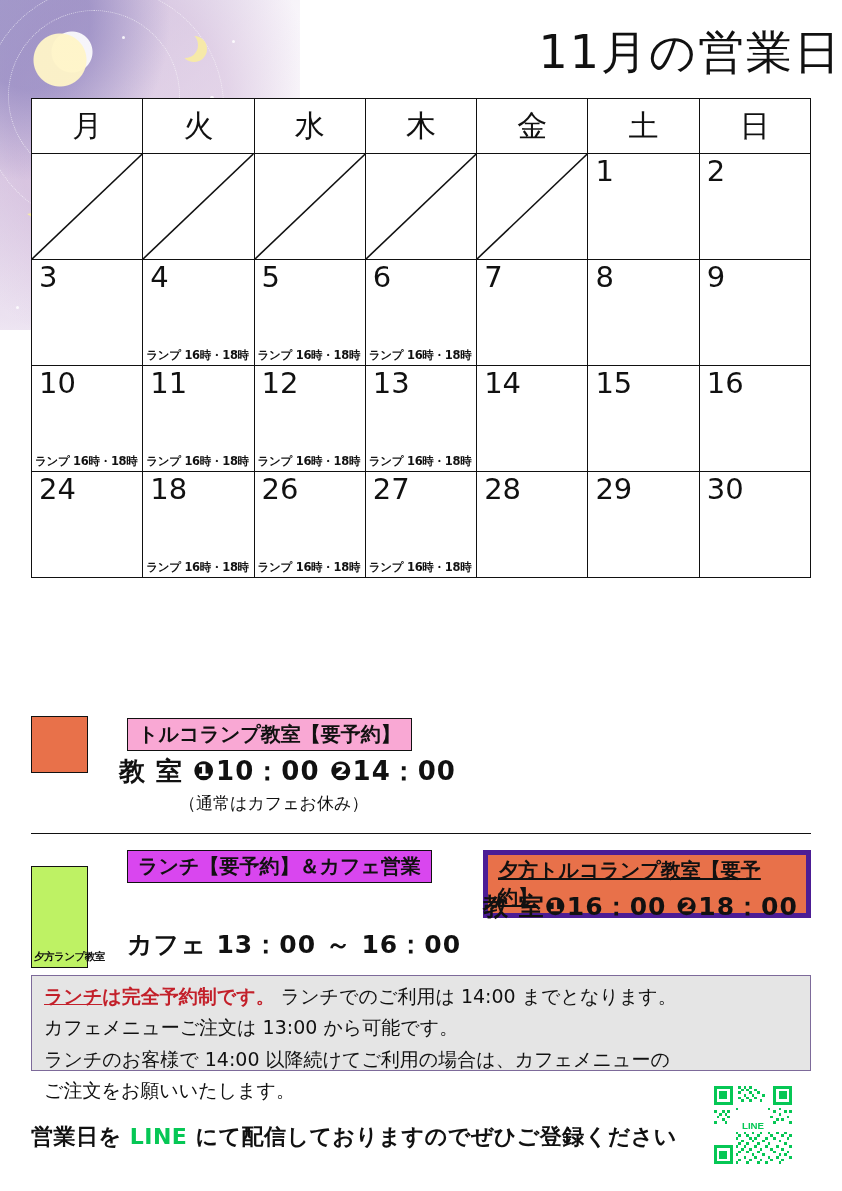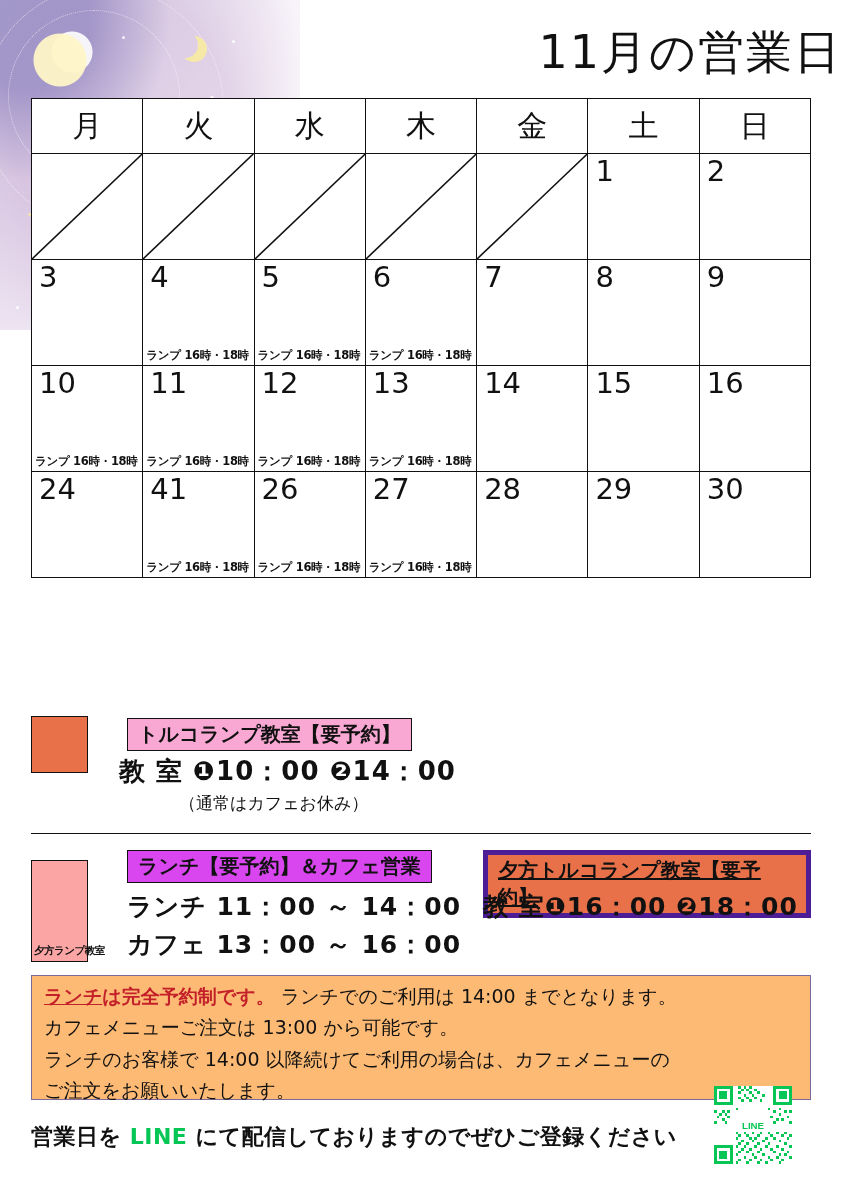--- a/index.html
+++ b/index.html
@@ -93,21 +93,21 @@
   .cls-sub{
     position:absolute;left:148px;top:76px;font-size:17px;
     font-family:"DejaVu Sans","Liberation Sans",sans-serif;
   }
   .hr{
     position:absolute;left:31px;top:833px;width:780px;height:1px;background:#111;
   }
 
   .legend2{position:absolute;left:31px;top:848px;width:780px;height:115px;}
   .sw-purple{
-    position:absolute;left:0;top:12px;width:55px;height:100px;background:#fca5a5;border:1px solid #111;
+    position:absolute;left:0;top:18px;width:55px;height:100px;background:#bef264;border:1px solid #111;
   }
   .sw-purple .tag{
     position:absolute;left:2px;bottom:3px;font-size:10.5px;font-weight:bold;letter-spacing:-0.5px;
     font-family:"DejaVu Sans","Liberation Sans",sans-serif;white-space:nowrap;
   }
   .pill-purple{
     position:absolute;left:96px;top:2px;background:#d946ef;border:1px solid #111;
     padding:2px 10px;font-size:20px;font-weight:bold;
     font-family:"DejaVu Sans","Liberation Sans",sans-serif;
   }
@@ -118,22 +118,22 @@
     text-decoration:underline;
   }
   .lunch1{position:absolute;left:96px;top:42px;font-size:25px;font-weight:bold;letter-spacing:1px;
     font-family:"DejaVu Sans","Liberation Sans",sans-serif;}
   .lunch2{position:absolute;left:96px;top:80px;font-size:25px;font-weight:bold;letter-spacing:1px;
     font-family:"DejaVu Sans","Liberation Sans",sans-serif;}
   .even1{position:absolute;left:452px;top:42px;font-size:25px;font-weight:bold;letter-spacing:1px;
     font-family:"DejaVu Sans","Liberation Sans",sans-serif;}
 
   .notice{
-    position:absolute;left:31px;top:975px;width:780px;height:125px;
-    background:#fdba74;border:1px solid #7d6a9a;
+    position:absolute;left:31px;top:975px;width:780px;height:96px;
+    background:#e5e5e5;border:1px solid #7d6a9a;
     padding:8px 12px;box-sizing:border-box;
   }
   .notice p{
     margin:0 0 6px 0;font-size:19px;line-height:1.34;
     font-family:"DejaVu Sans","Liberation Sans",sans-serif;
   }
   .hl-red{color:#c3202a;font-weight:bold;text-decoration:underline;}
   .hl-red2{color:#c3202a;font-weight:bold;}
 
   .footer{
@@ -279,21 +279,21 @@
         <span class="daynum">16</span>
       </td>
     </tr>
 
 
     <tr>
       <td class="orange">
         <span class="daynum">24</span>
       </td>
       <td class="purple">
-        <span class="daynum">41</span>
+        <span class="daynum">18</span>
         <span class="note">ランプ 16時・18時</span>
       </td>
       <td class="purple">
         <span class="daynum">26</span>
         <span class="note">ランプ 16時・18時</span>
       </td>
       <td class="purple">
         <span class="daynum">27</span>
         <span class="note">ランプ 16時・18時</span>
       </td>
@@ -318,21 +318,20 @@
 </div>
 
 <div class="hr"></div>
 
 <div class="legend2">
   <div class="sw-purple">
     <span class="tag">夕方ランプ教室</span>
   </div>
   <span class="pill-purple">ランチ【要予約】＆カフェ営業</span>
   <span class="pill-orange2">夕方トルコランプ教室【要予約】</span>
-  <div class="lunch1">ランチ  11：00 ～ 14：00</div>
   <div class="lunch2">カフェ  13：00 ～ 16：00</div>
   <div class="even1">教 室❶16：00  ❷18：00</div>
 </div>
 
 <div class="notice">
   <p>
     <span class="hl-red">ランチ</span><span class="hl-red2">は完全予約制です。</span><span> ランチでのご利用は 14:00 までとなります。</span>
   </p>
   <p>カフェメニューご注文は 13:00 から可能です。</p>
   <p>ランチのお客様で 14:00 以降続けてご利用の場合は、カフェメニューの</p>

